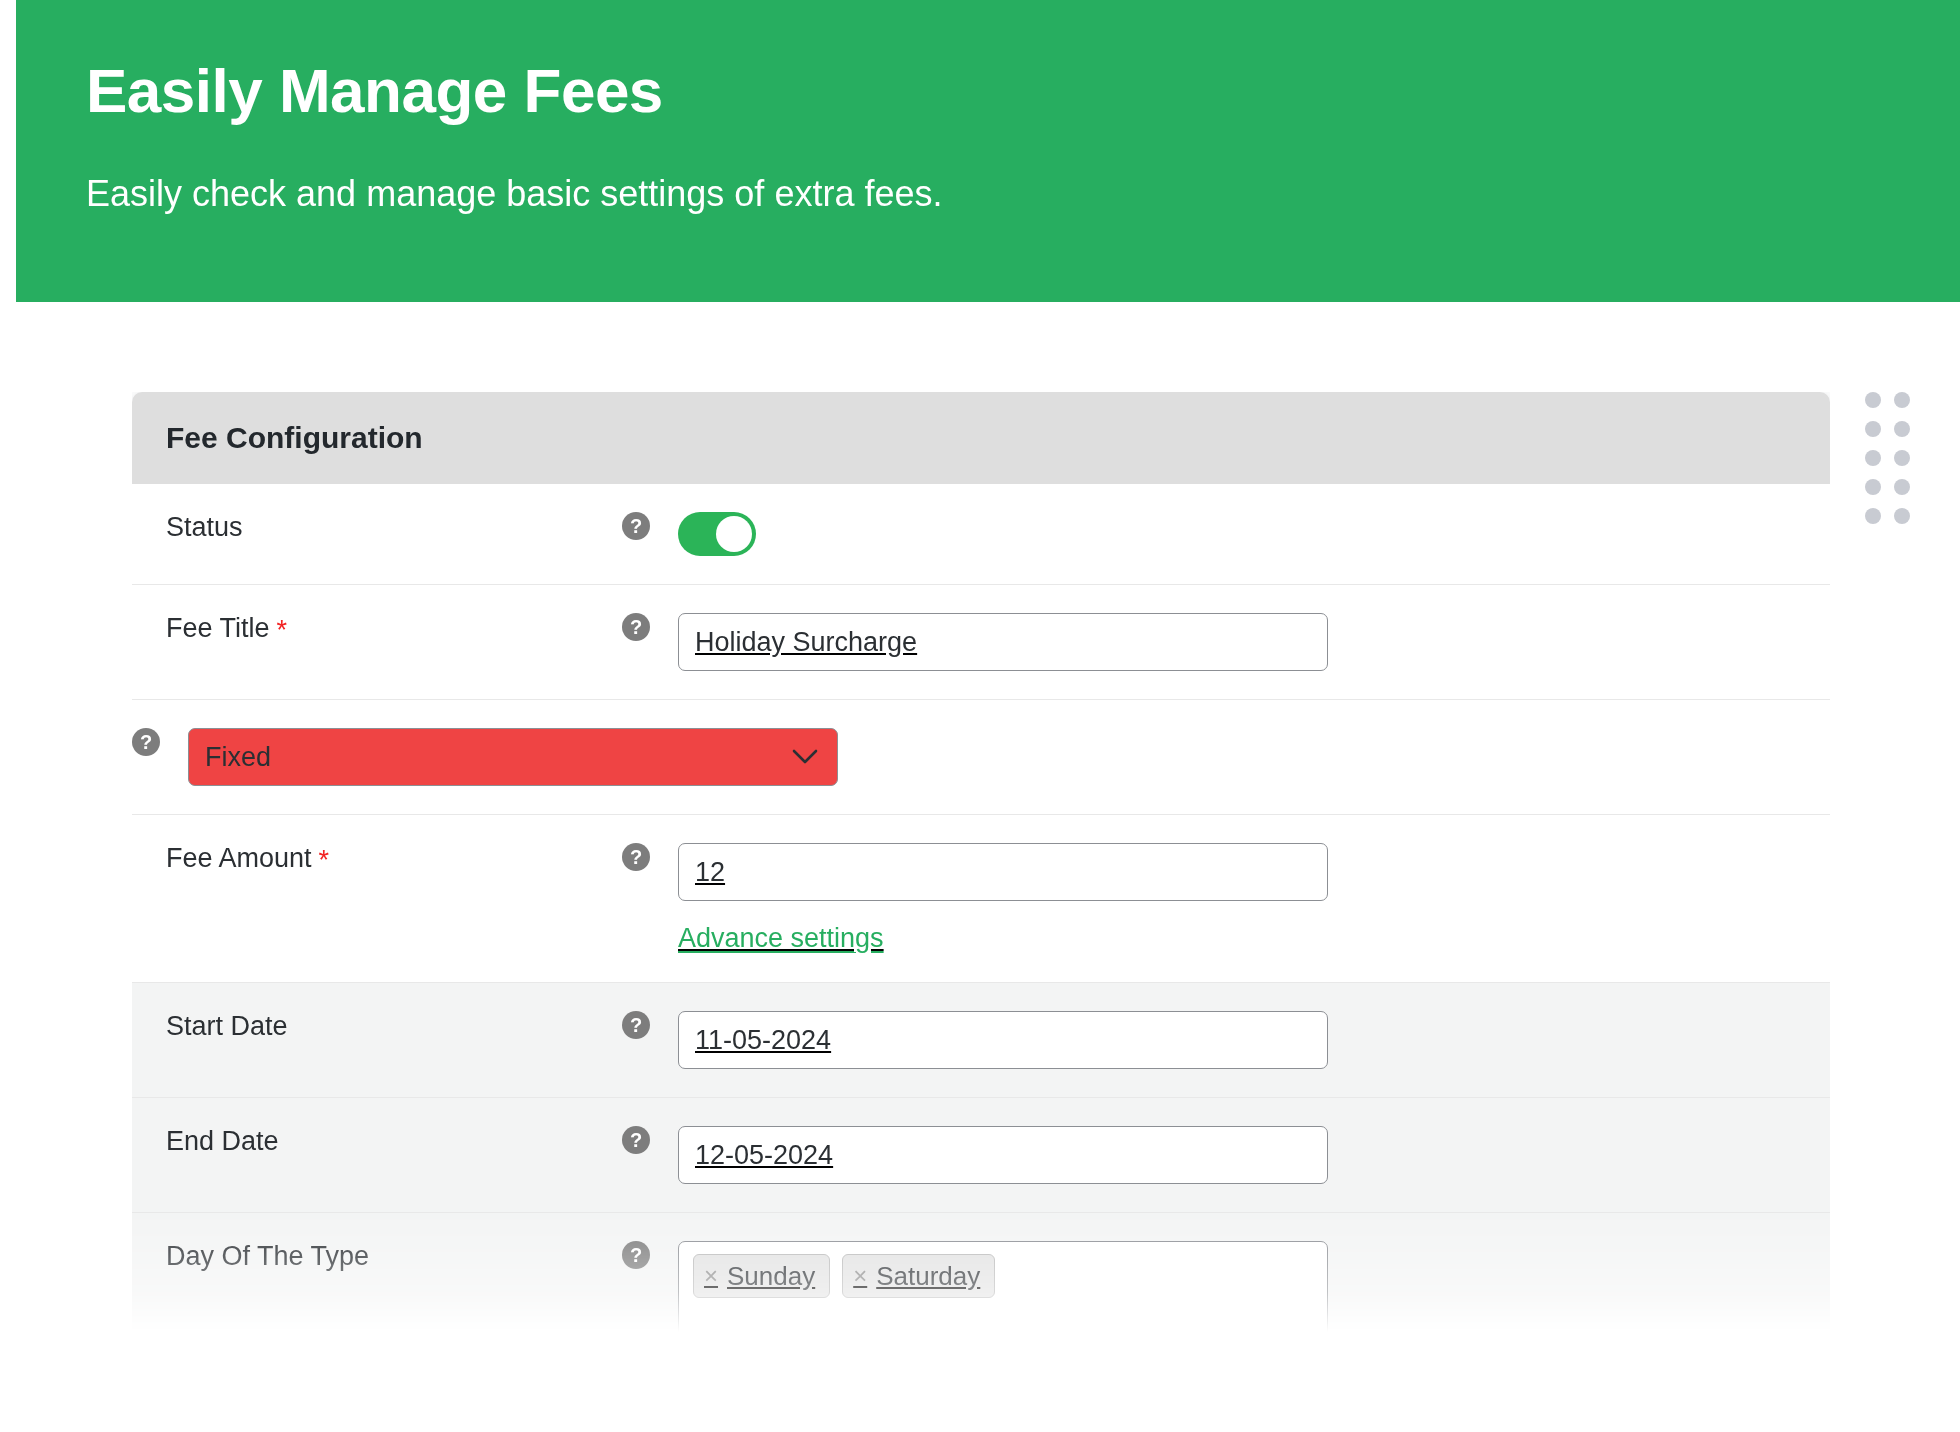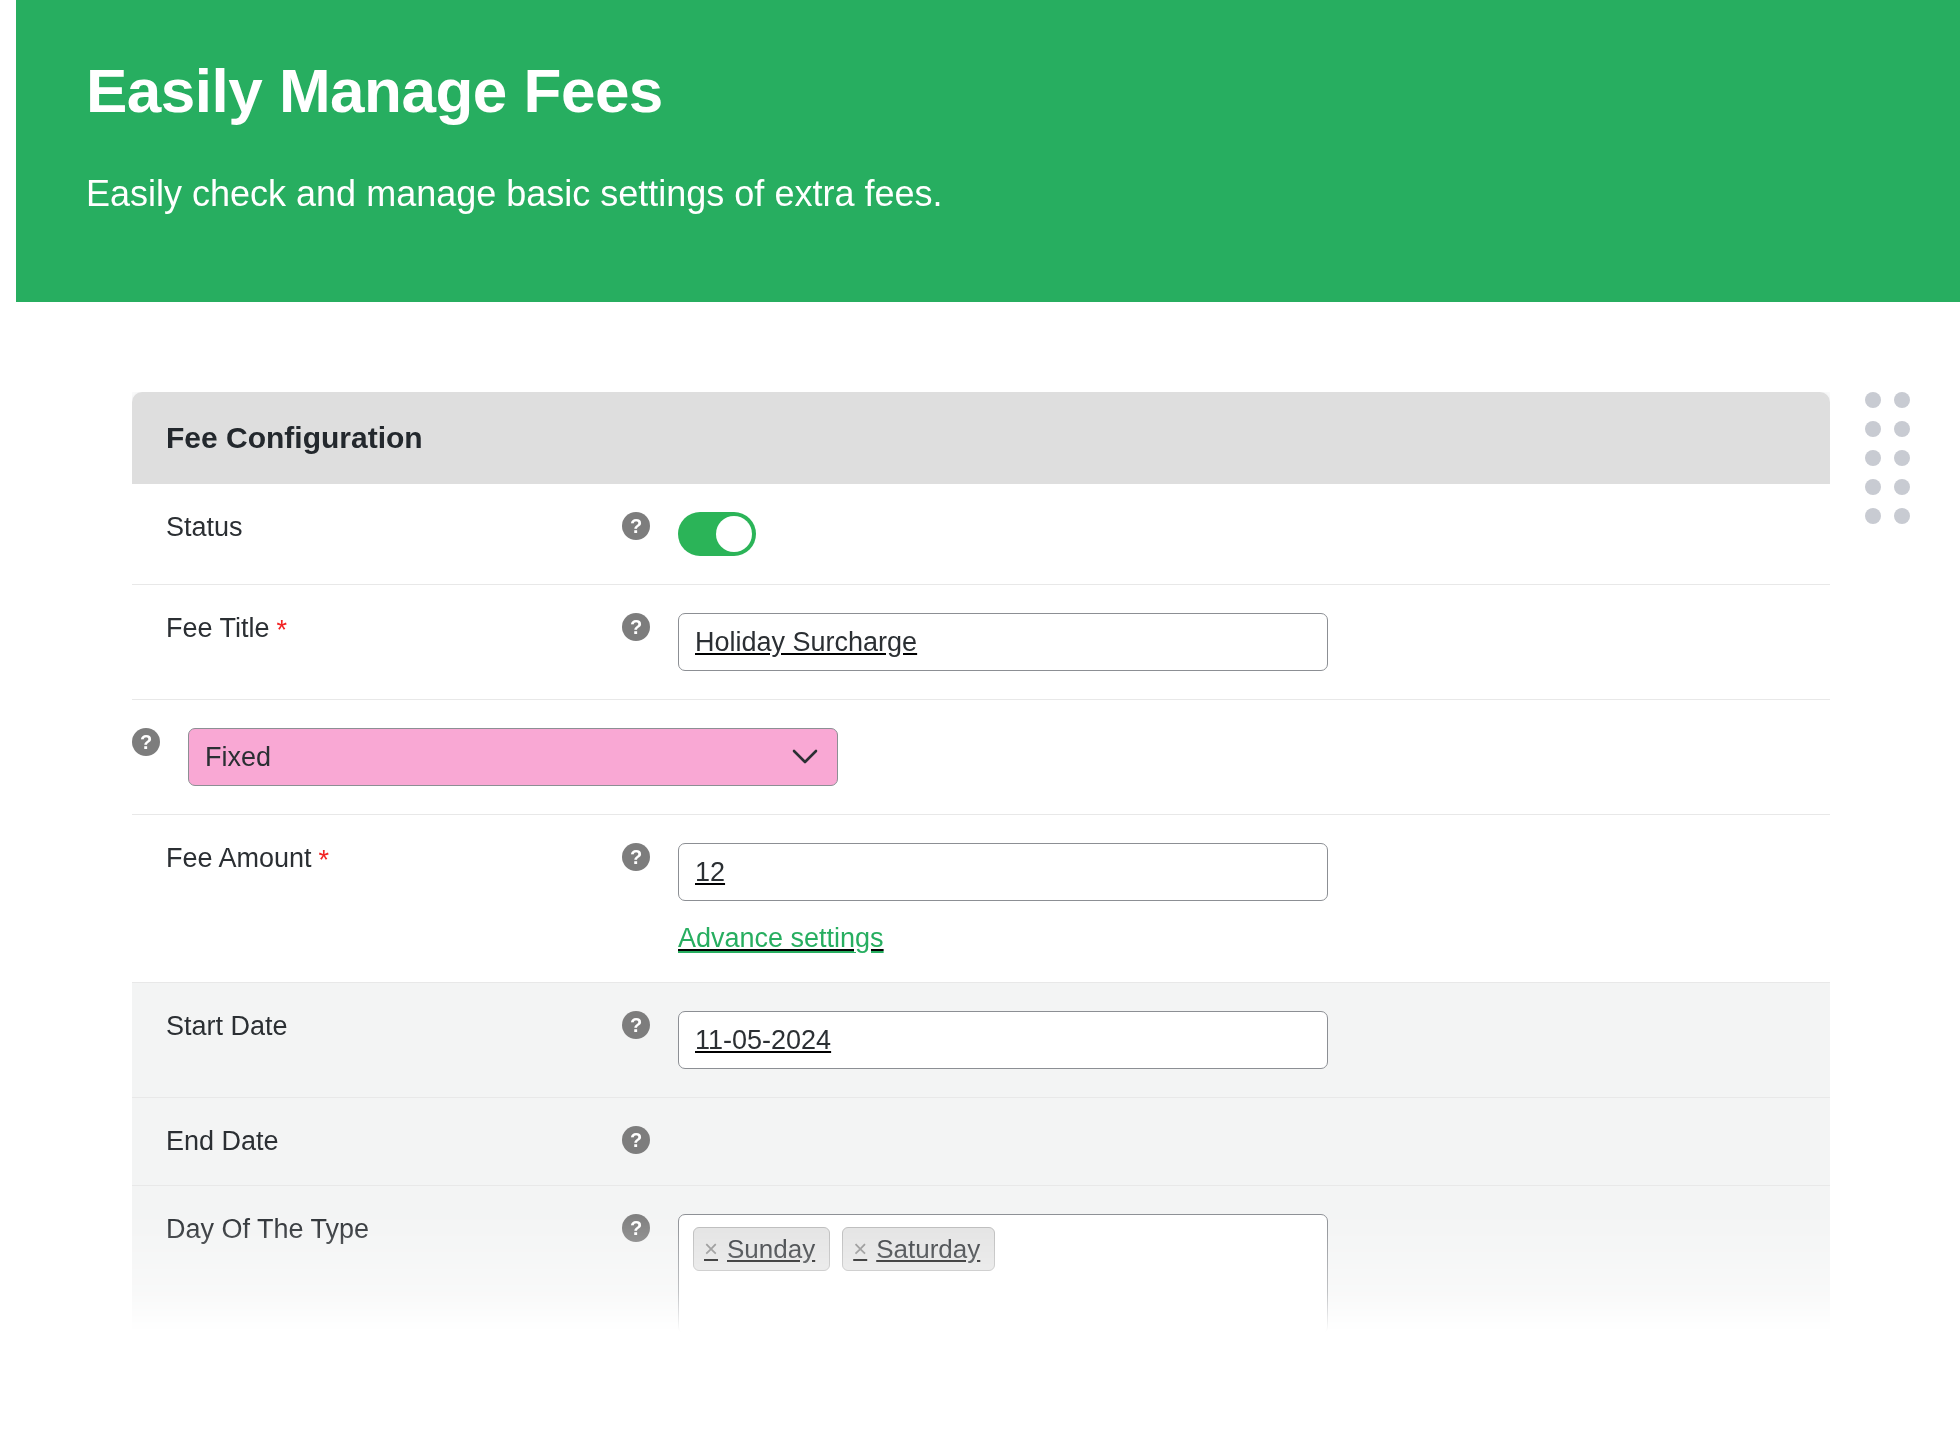--- a/index.html
+++ b/index.html
@@ -180,21 +180,21 @@
   .select-wrap {
     position: relative;
     width: 650px;
     height: 58px;
   }
   .select-input {
     width: 650px;
     height: 58px;
     border: 1px solid #8c8f94;
     border-radius: 7px;
-    background: #f9a8d4;
+    background: #ef4444;
     font-family: "Liberation Sans", sans-serif;
     font-size: 27px;
     color: #2b2f33;
     padding: 0 16px;
     outline: none;
     appearance: none;
   }
   .chevron {
     position: absolute;
     right: 20px;
@@ -376,20 +376,23 @@
         </div>
       </div>
 
       <div class="row shaded">
         <div class="row-inner">
           <div class="row-label">
             <span>End Date</span>
           </div>
           <div class="row-help">
             <span class="help-icon">?</span>
+          </div>
+          <div class="row-control">
+            <input class="text-input" type="text" value="12-05-2024" style="">
           </div>
         </div>
       </div>
 
       <div class="row shaded">
         <div class="row-inner">
           <div class="row-label">
             <span>Day Of The Type</span>
           </div>
           <div class="row-help">

